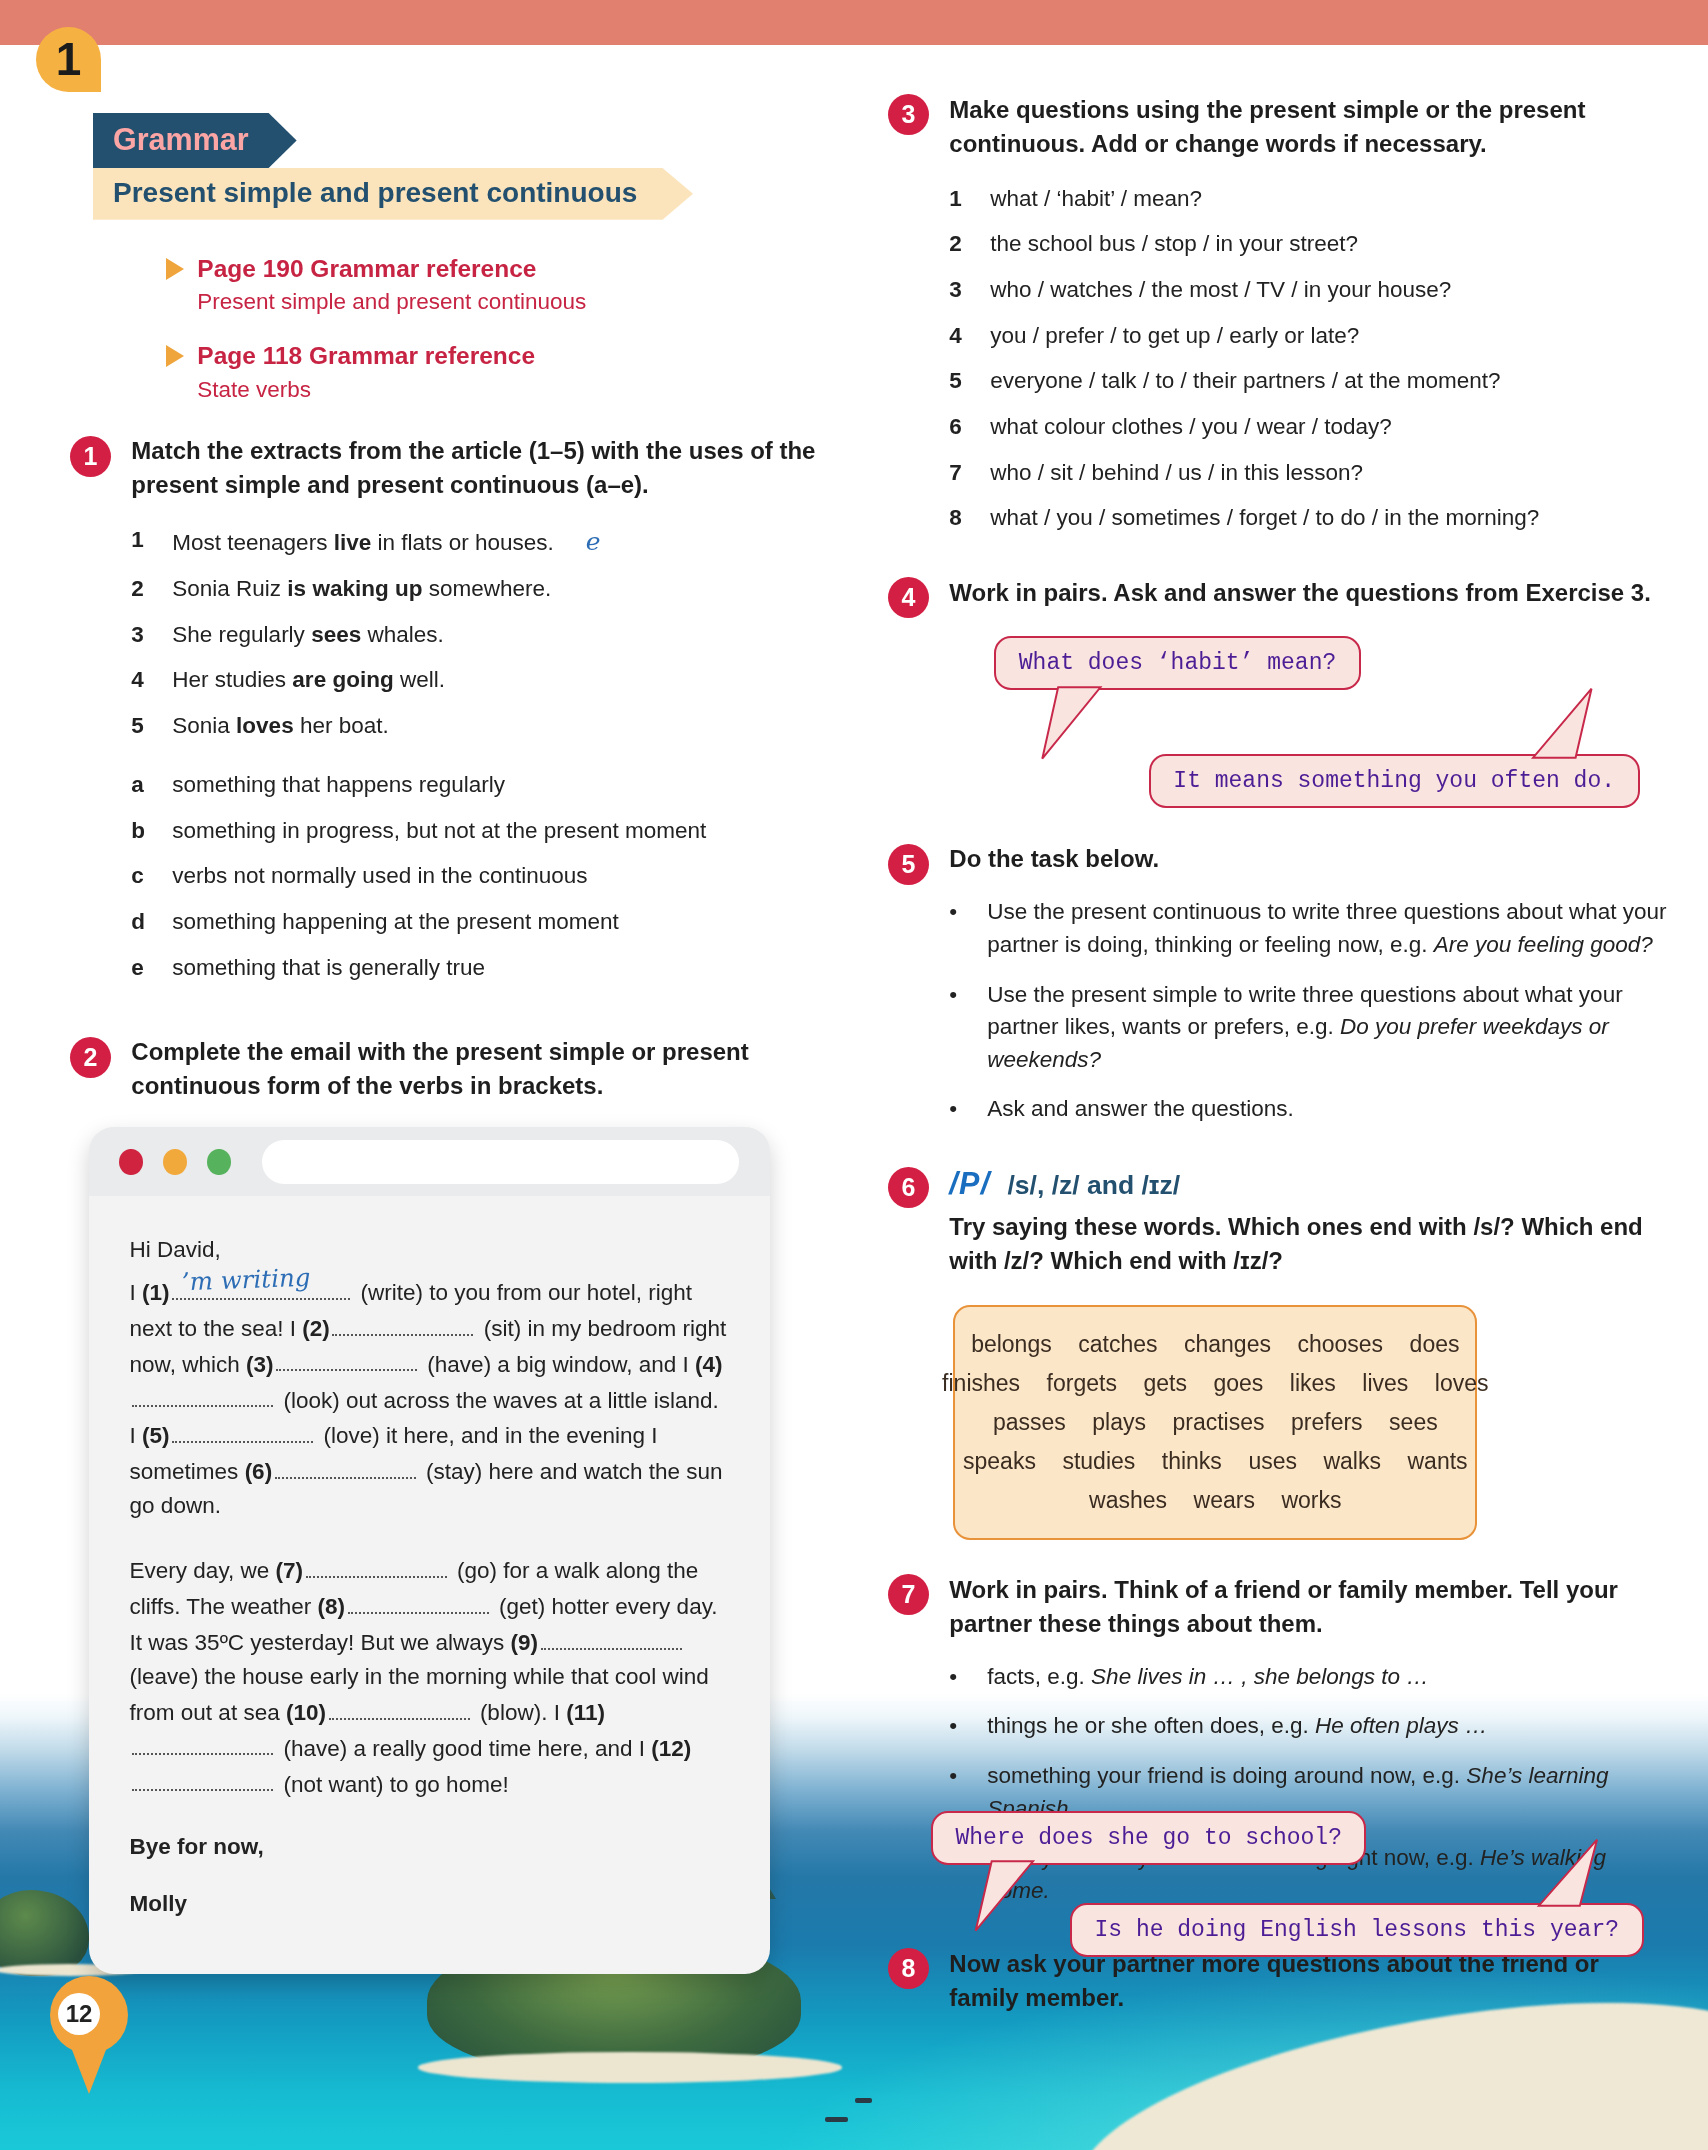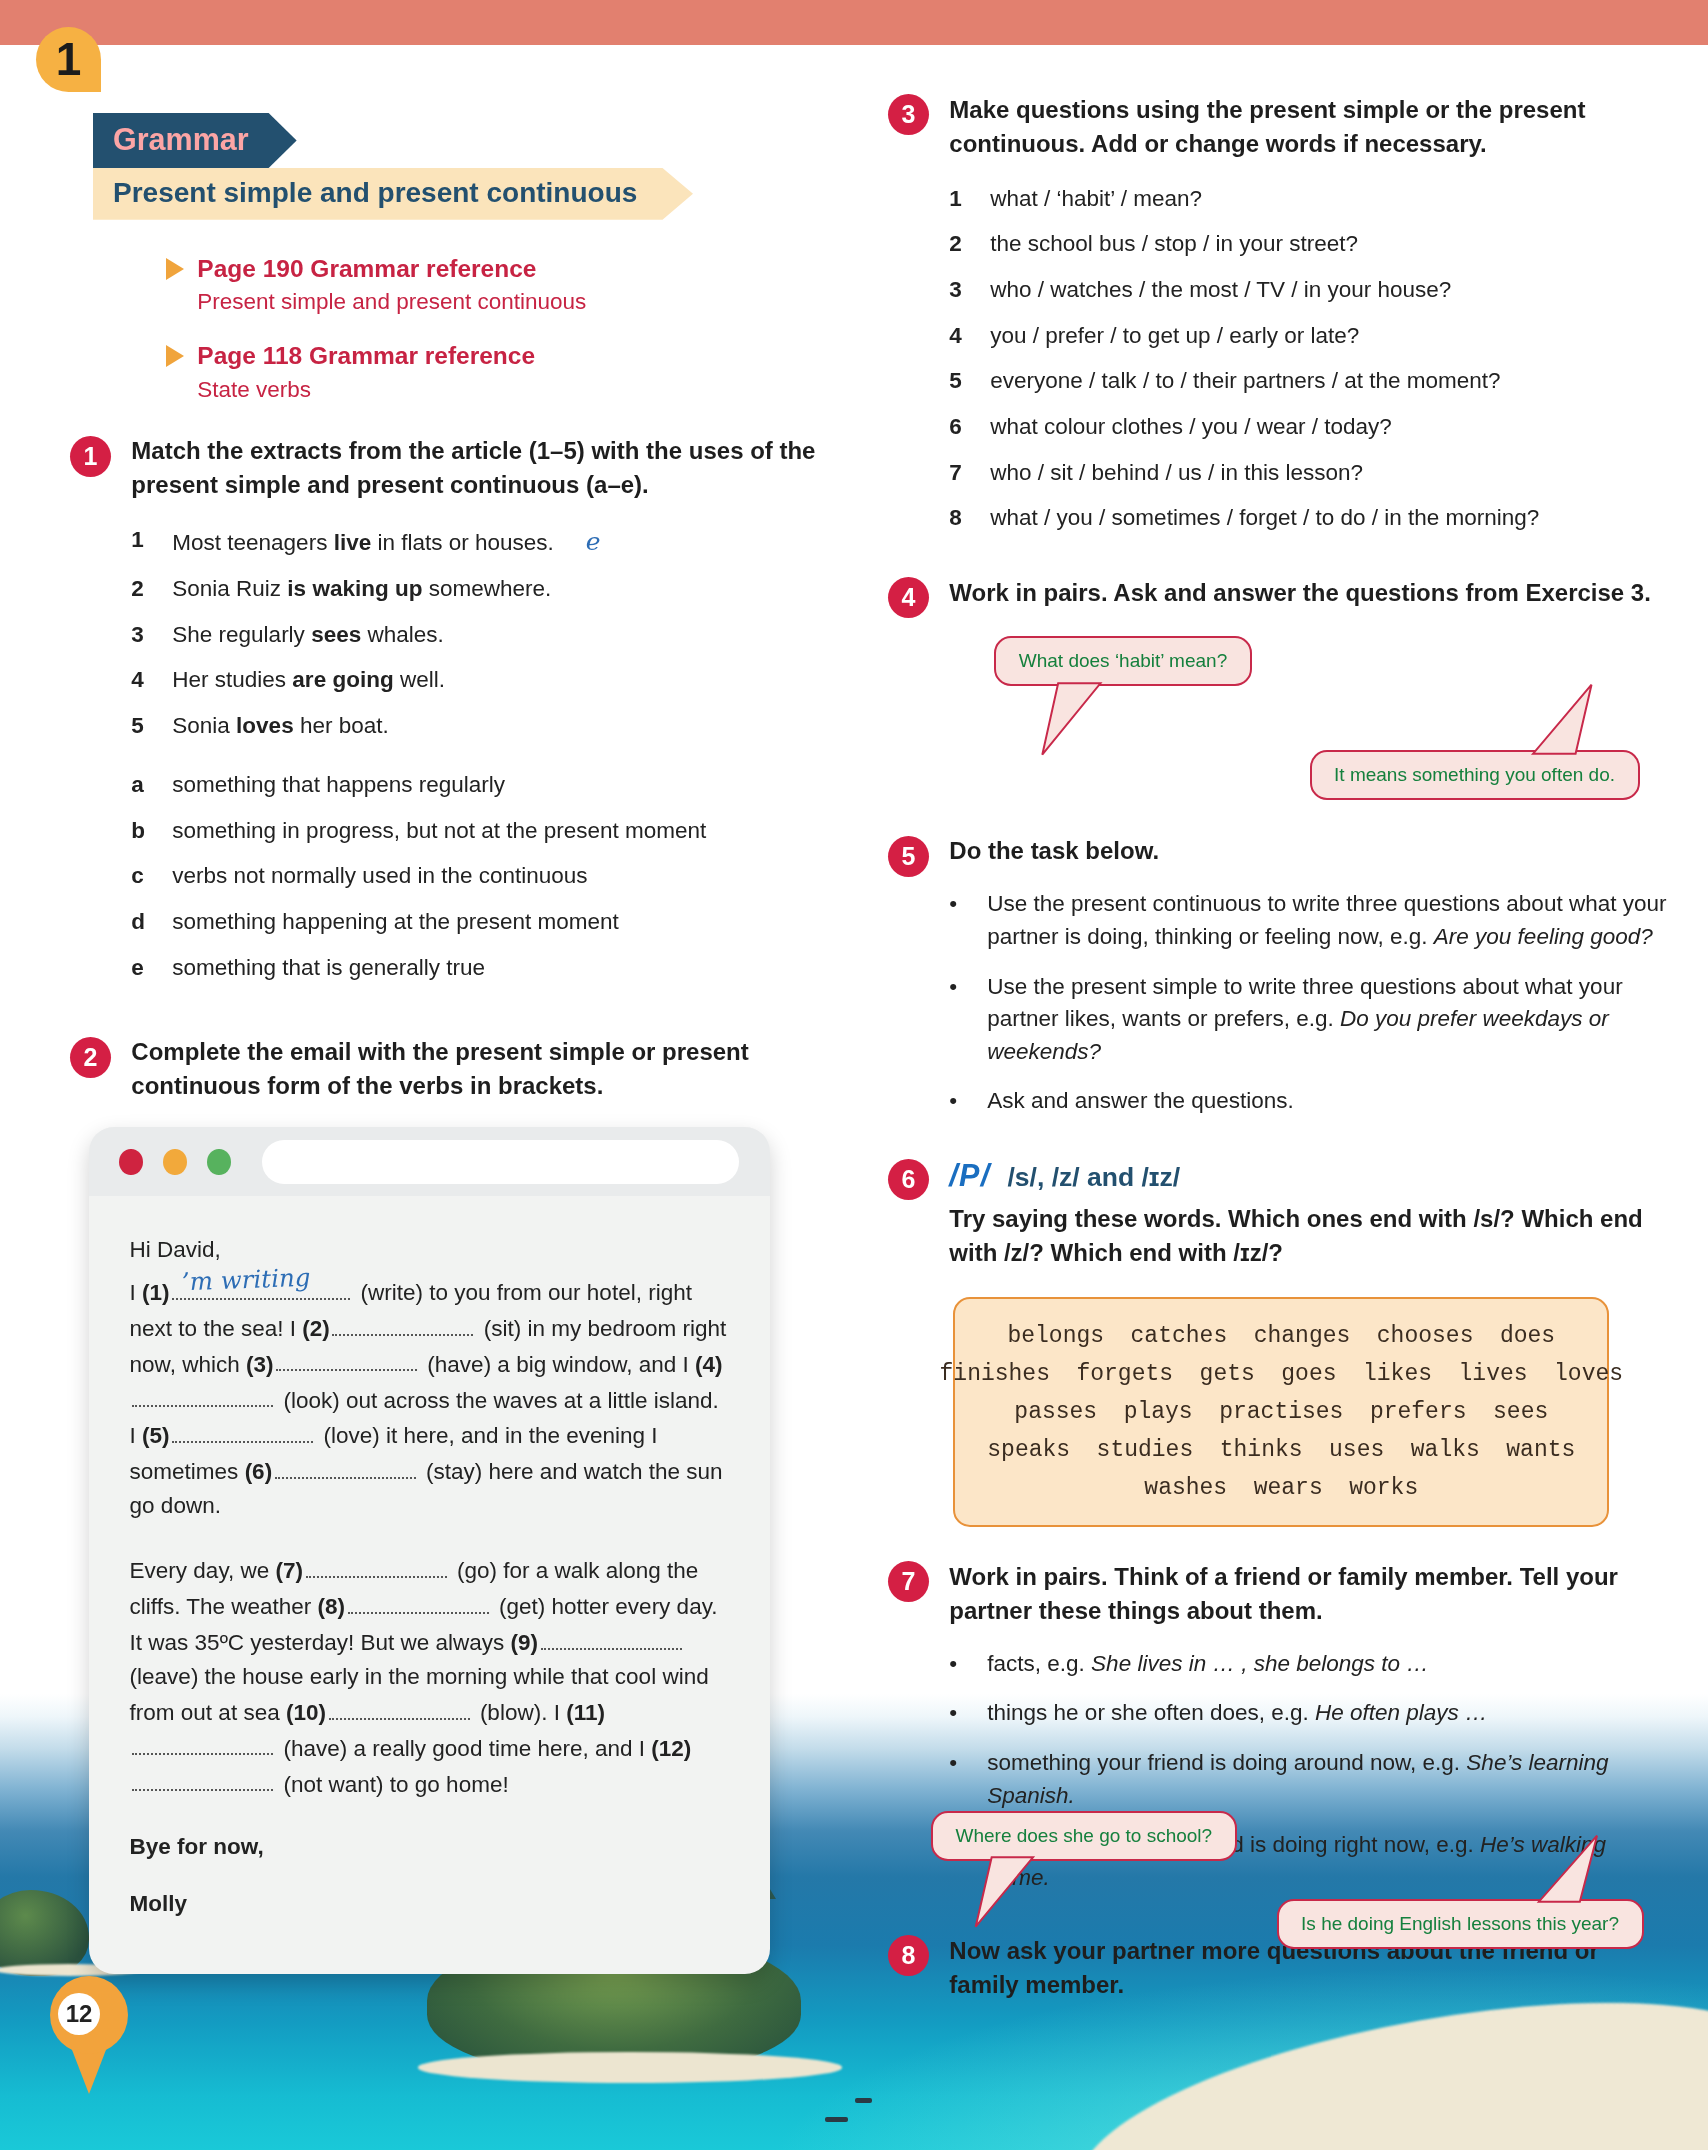--- a/index.html
+++ b/index.html
@@ -64,29 +64,29 @@
   .blank{display:inline-block;min-width:141px;border-bottom:2px dotted #555;height:1.05em;
          position:relative;vertical-align:baseline;margin:0 4px 0 2.7px;}
   .blank.w1{min-width:178px;}
   .blank .hand{position:absolute;left:9.3px;bottom:0px;font-size:24.5px;white-space:nowrap;
                transform:rotate(-2deg);}
 
   
   .ph-head{display:flex;align-items:baseline;gap:17px;}
   .ph-icon{color:#1a6ec0;font-weight:bold;font-style:italic;font-size:30.5px;letter-spacing:1.3px;}
   .ph-set{color:#23506f;font-weight:bold;font-size:26.5px;}
-  .word-box{margin:26.5px 0 0 4px;width:656px;box-sizing:border-box;background:#fce6c8;
-            border:2.7px solid #e8923a;border-radius:17px;padding:24px 20px;font-family:Liberation Mono, monospace;}
+  .word-box{margin:26.5px 0 0 4px;width:524px;box-sizing:border-box;background:#fce6c8;
+            border:2.7px solid #e8923a;border-radius:17px;padding:24px 20px;}
   .wb-line{display:flex;justify-content:center;gap:26.5px;font-size:23px;color:#3a2c20;
            margin-bottom:12px;}
   .wb-line:last-child{margin-bottom:0;}
 
   
   .bubble{position:relative;background:#f9e4e0;border:2px solid #c8294a;border-radius:17px;
-          font-size:19px;color:#15803d;padding:12px 22.5px;width:fit-content;z-index:2;}
+          font-size:23px;color:#4c1d95;padding:12px 22.5px;width:fit-content;z-index:2;font-family:Liberation Mono, monospace;}
   .tail{position:absolute;z-index:1;}
   .ex4-b1{margin:26.5px 0 0 45px;}
   .ex4-b2{margin:64px 0 0 auto;margin-right:30.5px;}
   .ex8-bubbles{position:absolute;left:888px;top:1811px;width:782px;z-index:4;}
   .ex8-b1{margin-left:43px;}
   .ex8-b2{margin:38px 26.5px 0 auto;}
 
   
   .photo{position:absolute;left:0;top:1694px;width:100%;height:457px;
     background:linear-gradient(180deg,#ffffff 0%,#eef6fa 5%,#c3dcea 12%,#7fb2d2 21%,

